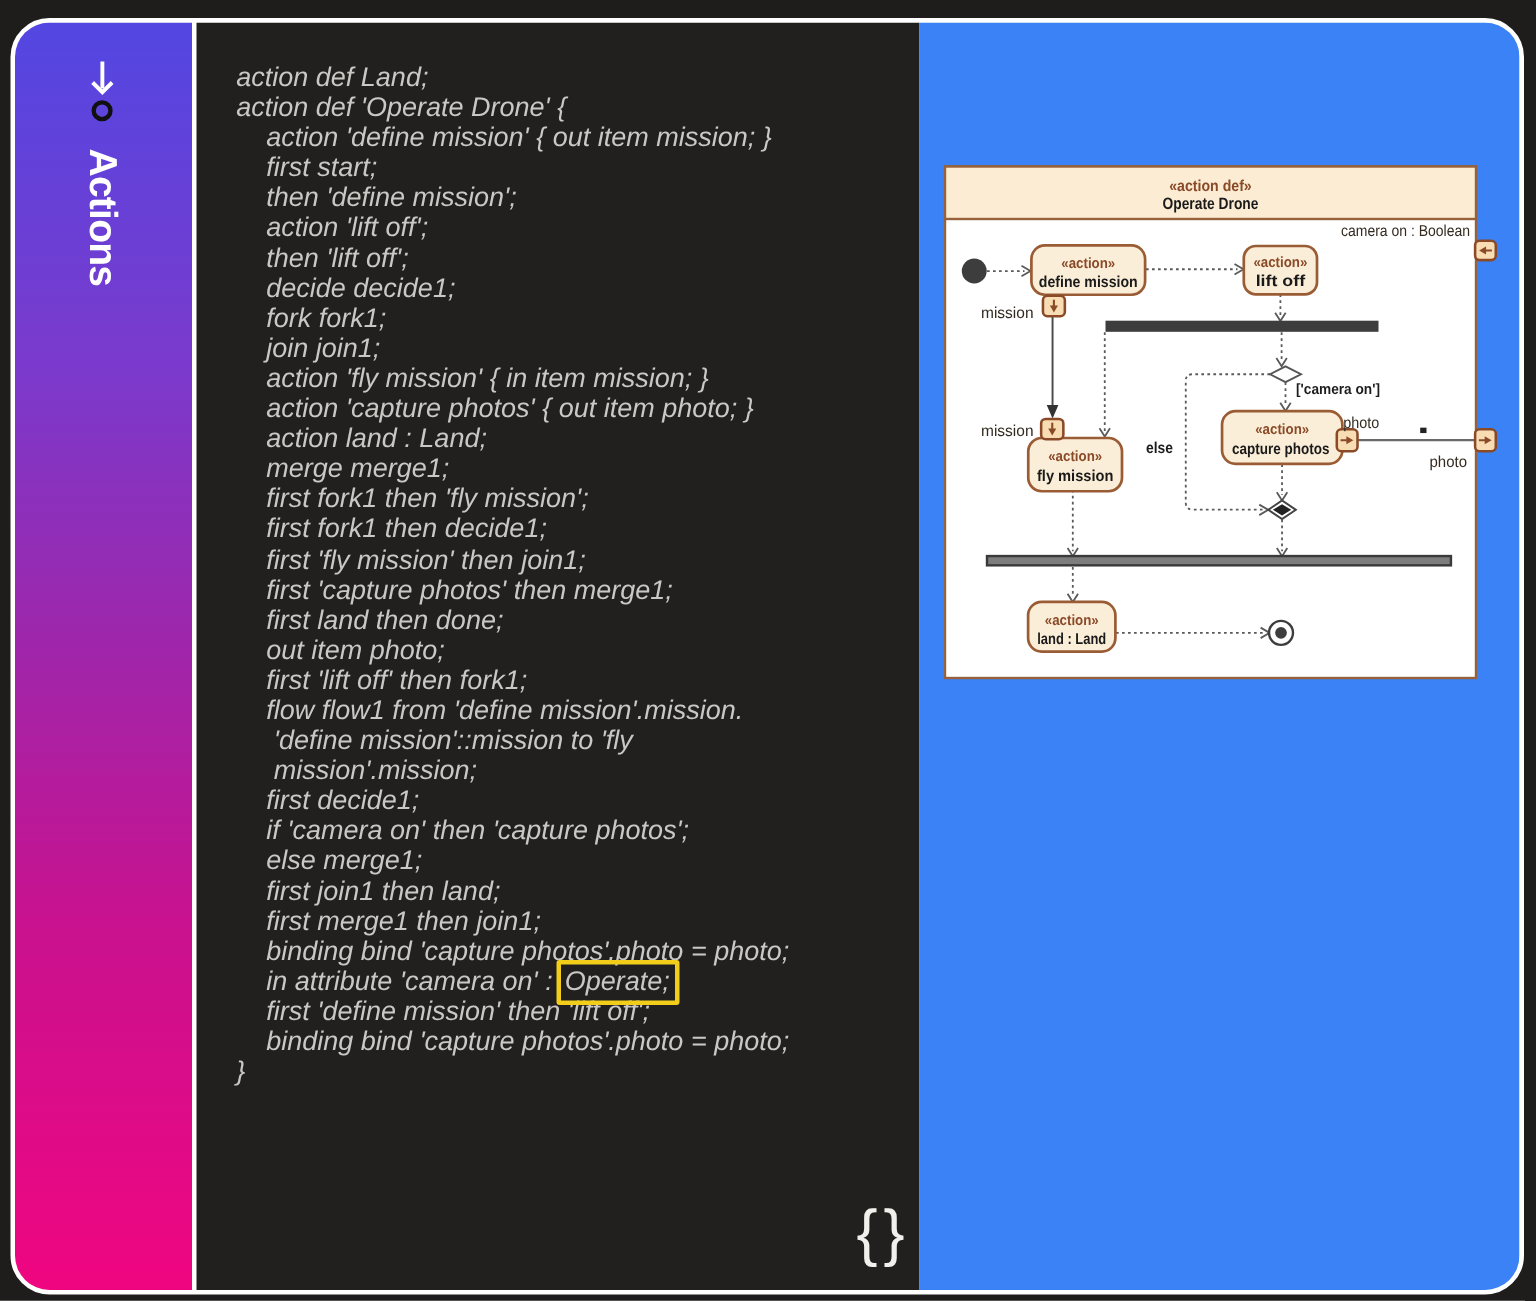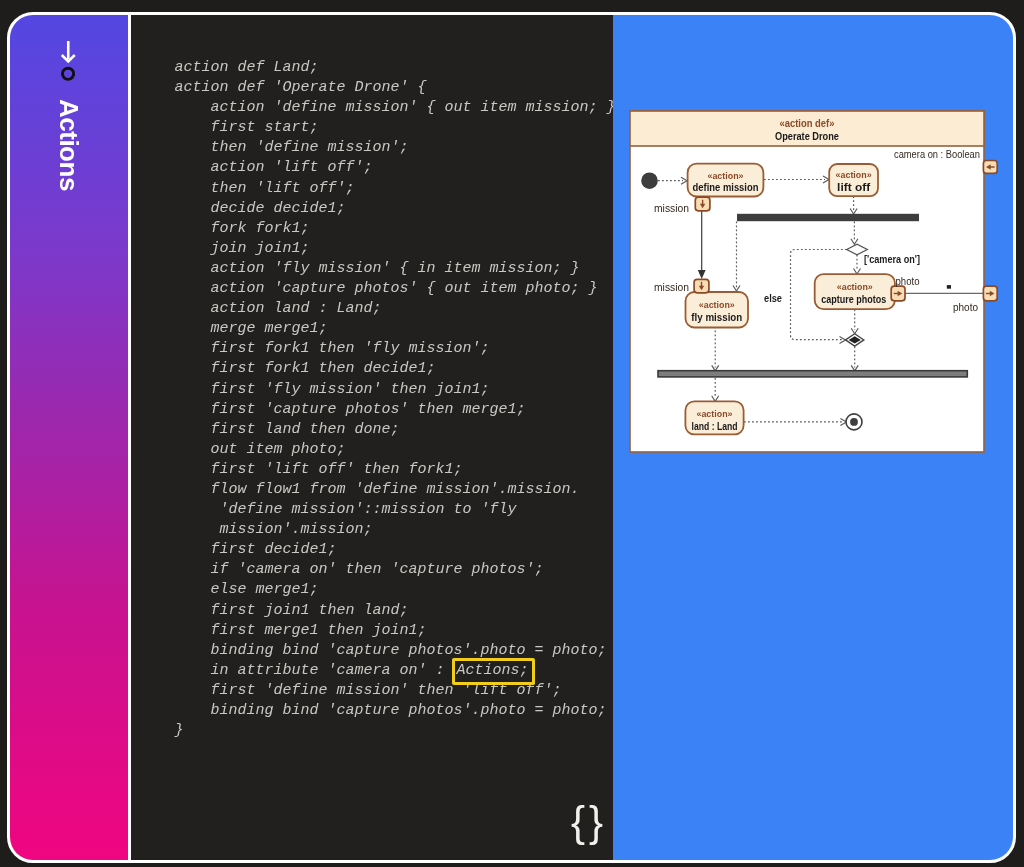--- a/index.html
+++ b/index.html
@@ -3,21 +3,21 @@
 <meta charset="utf-8">
 <style>
 html,body{margin:0;padding:0;width:1024px;height:867px;background:#1e1d1b;overflow:hidden}
 *{box-sizing:border-box}
 .card{position:absolute;left:7px;top:12px;width:1009px;height:851px;background:#fcfbf3;border:3px solid #fff;border-radius:26px;overflow:hidden;display:flex}
 .sidebar{width:120.5px;flex:none;background:linear-gradient(180deg,#5347e2 0%,#7c39cb 28%,#9d27ac 48%,#c9128f 71%,#f00580 100%);border-right:3px solid #fff;position:relative}
 .sideicon{position:absolute;left:0;top:0;width:100%}
 .sidetext{position:absolute;top:84px;left:0;width:100%;text-align:center}
 .sidetext span{writing-mode:vertical-rl;font-family:"Liberation Sans",sans-serif;font-weight:bold;font-size:26px;color:#fff;letter-spacing:-0.5px}
 .codepanel{width:482px;flex:none;background:#21201e;position:relative;color:#c9c8c5}
-pre.code{margin:17px;position:absolute;left:27px;top:26px;font-family:Liberation Mono, monospace;font-style:italic;font-size:15px;line-height:20.1px;white-space:pre}
+pre.code{margin:0;position:absolute;left:27px;top:26px;font-family:Liberation Sans, sans-serif;font-style:italic;font-size:18px;line-height:20.1px;white-space:pre}
 .hl{border:3px solid #f2ce1b;border-radius:2px;padding:1px 3px 3px 2px;margin:0 -5px 0 -2px;position:relative;top:0}
 .braces{position:absolute;left:440.5px;top:783px;font-family:"Liberation Sans",sans-serif;font-size:42px;color:#f2f0ec;letter-spacing:4px}
 .rightpanel{flex:1;position:relative;background:#3b82f6}
 .diagram{position:absolute;left:16.5px;top:95px}
 </style>
 </head>
 <body>
 <div class="card">
   <div class="sidebar">
     <svg class="sideicon" width="117" height="90" viewBox="0 0 117 90">
@@ -51,21 +51,21 @@
     first 'lift off' then fork1;
     flow flow1 from 'define mission'.mission.
      'define mission'::mission to 'fly
      mission'.mission;
     first decide1;
     if 'camera on' then 'capture photos';
     else merge1;
     first join1 then land;
     first merge1 then join1;
     binding bind 'capture photos'.photo = photo;
-    in attribute 'camera on' : <span class="hl">Actions;</span>
+    in attribute 'camera on' : <span class="hl">Operate;</span>
     first 'define mission' then 'lift off';
     binding bind 'capture photos'.photo = photo;
 }</pre>
     <div class="braces">{}</div>
   </div>
   <div class="rightpanel">
     <svg class="diagram" width="372" height="346" viewBox="0 0 372 346">
 
       <rect x="1" y="1" width="354" height="341" fill="#fff" stroke="#96613b" stroke-width="1.6"></rect>
       <rect x="1" y="1" width="354" height="35" fill="#fbecd3" stroke="#96613b" stroke-width="1.6"></rect>

